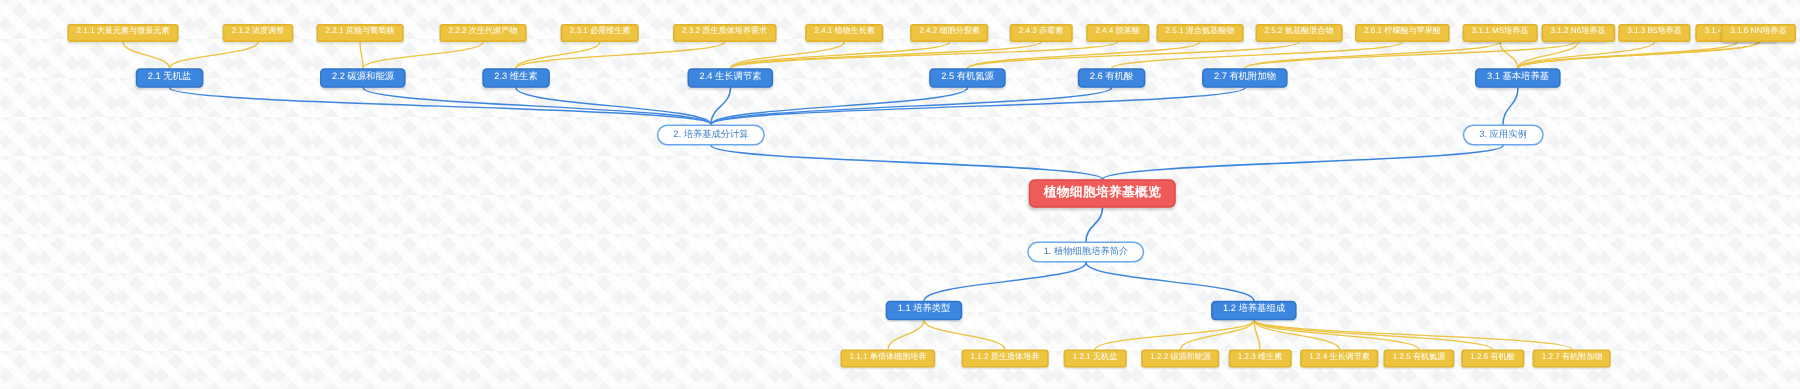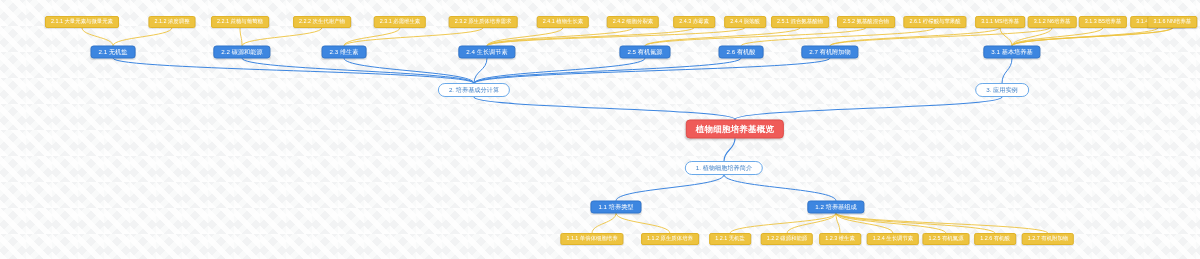--- a/index.html
+++ b/index.html
@@ -15,21 +15,21 @@
   #stage{position:relative;width:1200px;height:259px;}
   #links{position:absolute;left:0;top:0;width:1200px;height:259px;pointer-events:none;}
 
   .node{position:absolute;box-sizing:border-box;display:flex;align-items:center;justify-content:center;
         white-space:nowrap;line-height:1;transform:translate(-50%,-50%);}
 
   .root{
     background:#ef5b58;border:1px solid #e04b47;color:#ffffff;
     font-size:8.5px;font-weight:bold;border-radius:4px;
     padding:0 9px;height:19px;
-    box-shadow:0 1px 2px rgba(0,0,0,.18);letter-spacing:.2px;
+    box-shadow:0 1px 2px rgba(0,0,0,.18);letter-spacing:.2px;font-family:Liberation Mono, monospace;
   }
   .branch{
     background:#ffffff;border:1px solid #6aa9e9;color:#3d7fc6;
     font-size:6.2px;border-radius:11px;height:14px;padding:0 10px;
   }
   .lvl2{
     background:#3d86e0;border:1px solid #2f74cc;color:#ffffff;
     font-size:6.2px;border-radius:3px;height:13px;padding:0 7px;
     box-shadow:0 1px 1px rgba(0,0,0,.12);
   }

